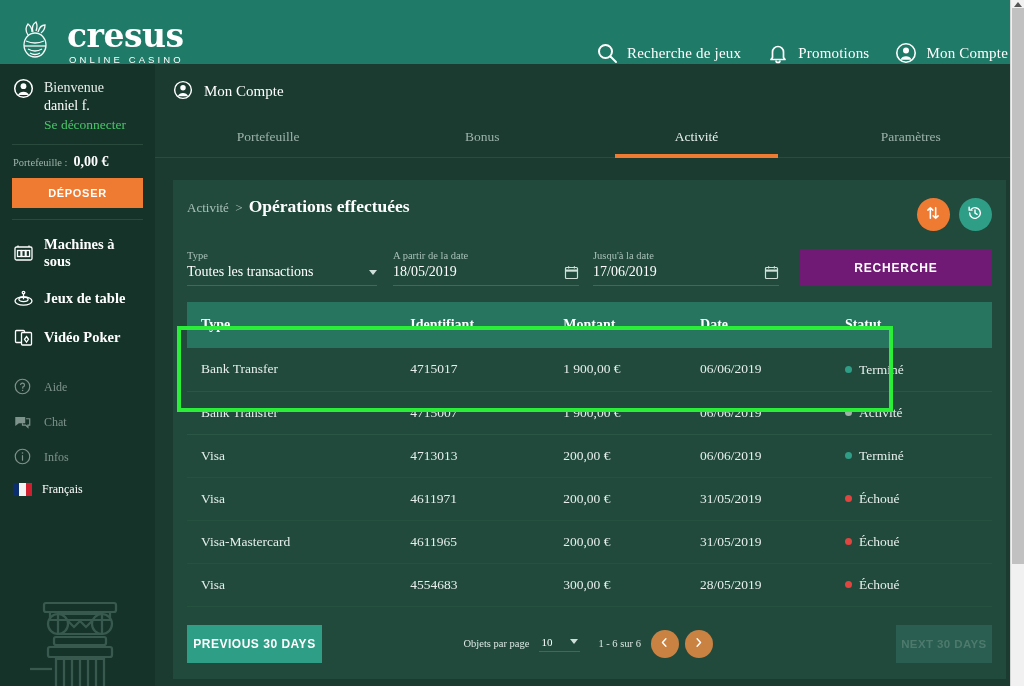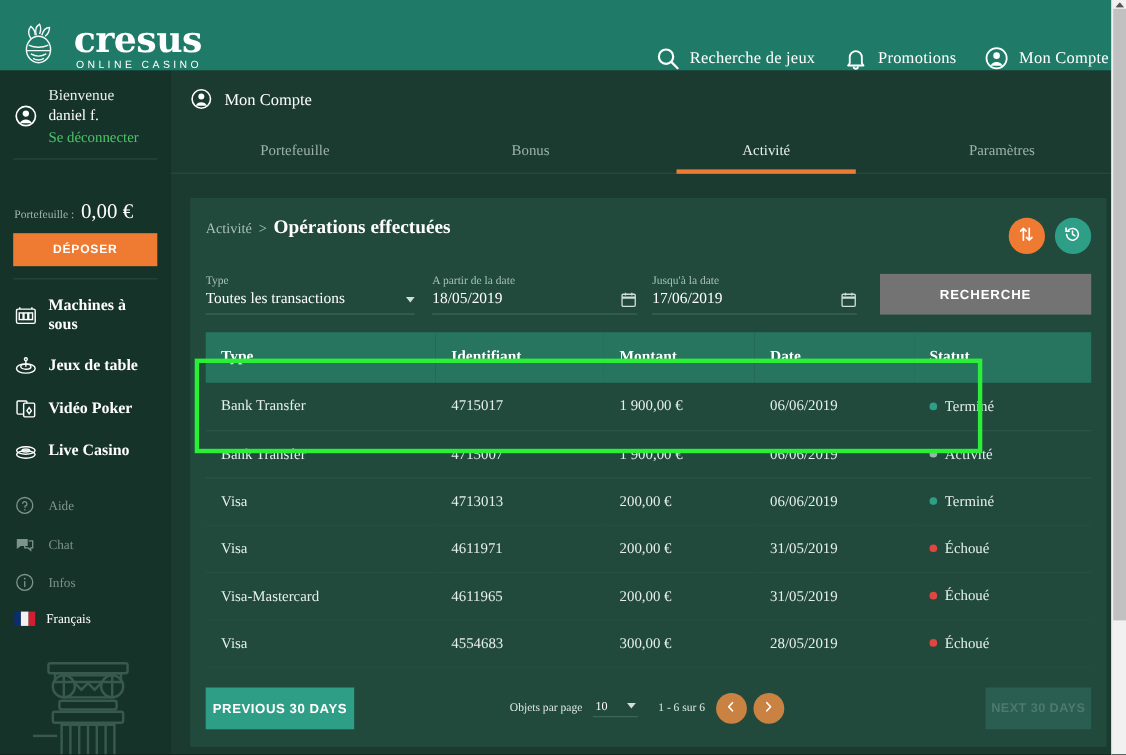--- a/index.html
+++ b/index.html
@@ -33,29 +33,29 @@
   .nav-ico { width: 22px; height: 22px; display: block; }
 
   
   .body-row { flex: 1 1 auto; display: flex; min-height: 0; position: relative; }
 
   
   .sidebar {
     width: 155px; flex: 0 0 155px; background: #16332a;
     position: relative; overflow: hidden; padding: 0 12px;
   }
-  .welcome { display: flex; gap: 9px; padding: 14px 0 0 1px; align-items: center; }
+  .welcome { display: flex; gap: 9px; padding: 14px 0 0 1px; }
   .welcome-txt { line-height: 17px; }
   .welcome-hi { color: #e8eeea; font-size: 14px; }
   .welcome-user { color: #ffffff; font-size: 14px; }
   .logout { color: #4cc56a; font-size: 13.5px; display: block; margin-top: 2px; cursor: pointer; }
   .sb-divider { height: 1px; background: #2b4a3e; margin: 11px 0 0; }
   .wallet-row { display: flex; align-items: baseline; gap: 6px; padding: 9px 1px 0; }
   .wallet-lbl { color: #9fb5ac; font-size: 10.5px; }
-  .wallet-val { color: #ffffff; font-size: 19px; font-weight: normal; margin-top: 28px; }
+  .wallet-val { color: #ffffff; font-size: 14px; font-weight: bold; }
   .deposit-btn {
     display: block; width: 100%; margin-top: 8px; background: #ef7b33; border: 0;
     color: #fff; font-family: "Liberation Sans", sans-serif; font-weight: bold;
     font-size: 11px; letter-spacing: .7px; padding: 9px 0; cursor: pointer; text-align: center;
   }
   .sb-divider2 { height: 1px; background: #2b4a3e; margin: 11px 0 0; }
   .sb-main { padding-top: 7px; }
   .sb-item { display: flex; align-items: center; gap: 10px; padding: 9px 1px; cursor: pointer; }
   .sb-item .lbl { color: #ffffff; font-size: 14.5px; font-weight: bold; }
   .sb-ico { width: 21px; height: 21px; flex: 0 0 21px; display: block; }
@@ -102,21 +102,21 @@
   .flabel { color: #a8c0b7; font-size: 10.5px; display: block; margin-bottom: 3px; }
   .fctl {
     display: flex; align-items: center; border-bottom: 1px solid #3e6a5a;
     padding-bottom: 5px;
   }
   .fval { color: #ffffff; font-size: 14px; flex: 1 1 auto; }
   .caret { width: 0; height: 0; border-left: 4px solid transparent; border-right: 4px solid transparent;
            border-top: 5px solid #cfe0d9; }
   .cal-ico { width: 15px; height: 15px; display: block; }
   .search-btn {
-    margin-left: auto; background: #737373; border: 0; color: #fff; cursor: pointer;
+    margin-left: auto; background: #701a75; border: 0; color: #fff; cursor: pointer;
     font-family: "Liberation Sans", sans-serif; font-weight: bold; font-size: 12px;
     letter-spacing: .8px; width: 192px; height: 37px;
   }
 
   
   .tbl { width: 100%; border-collapse: collapse; table-layout: fixed; }
   .tbl thead th {
     background: #27755f; color: #ffffff; font-size: 14px; font-weight: bold; text-align: left;
     padding: 13px 0 13px 14px; height: 46px;
   }
@@ -272,30 +272,20 @@
         </div>
         <div class="sb-item">
           <span class="sb-ico">
             <svg viewBox="0 0 21 21" width="21" height="21" fill="none" stroke="#fff" stroke-width="1.3">
               <rect x="2.5" y="3.5" width="9" height="12" rx="1"></rect>
               <rect x="8.5" y="5.5" width="10" height="12.5" rx="1" fill="#16332a"></rect>
               <path d="M13.5 9.5 l2 2.8 -2 2.8 -2-2.8 z"></path>
             </svg>
           </span>
           <span class="lbl">Vidéo Poker</span>
-        </div>
-        <div class="sb-item">
-          <span class="sb-ico">
-            <svg viewBox="0 0 21 21" width="21" height="21" fill="none" stroke="#fff" stroke-width="1.3">
-              <ellipse cx="10.5" cy="13.2" rx="8.4" ry="3.4"></ellipse>
-              <ellipse cx="10.5" cy="9.6" rx="8.4" ry="3.4"></ellipse>
-              <ellipse cx="10.5" cy="9.6" rx="3.4" ry="1.4"></ellipse>
-            </svg>
-          </span>
-          <span class="lbl">Live Casino</span>
         </div>
       </div>
 
       <div class="sb-sec">
         <div class="sb-item dim">
           <span class="sb-ico">
             <svg viewBox="0 0 21 21" width="19" height="19" fill="none" stroke="#7e938b" stroke-width="1.3">
               <circle cx="10.5" cy="10.5" r="8"></circle>
               <path d="M8.4 8.3 a2.2 2.2 0 1 1 2.4 2.8 v1.2" stroke-linecap="round"></path>
               <circle cx="10.6" cy="14.8" r=".8" fill="#7e938b" stroke="none"></circle>

